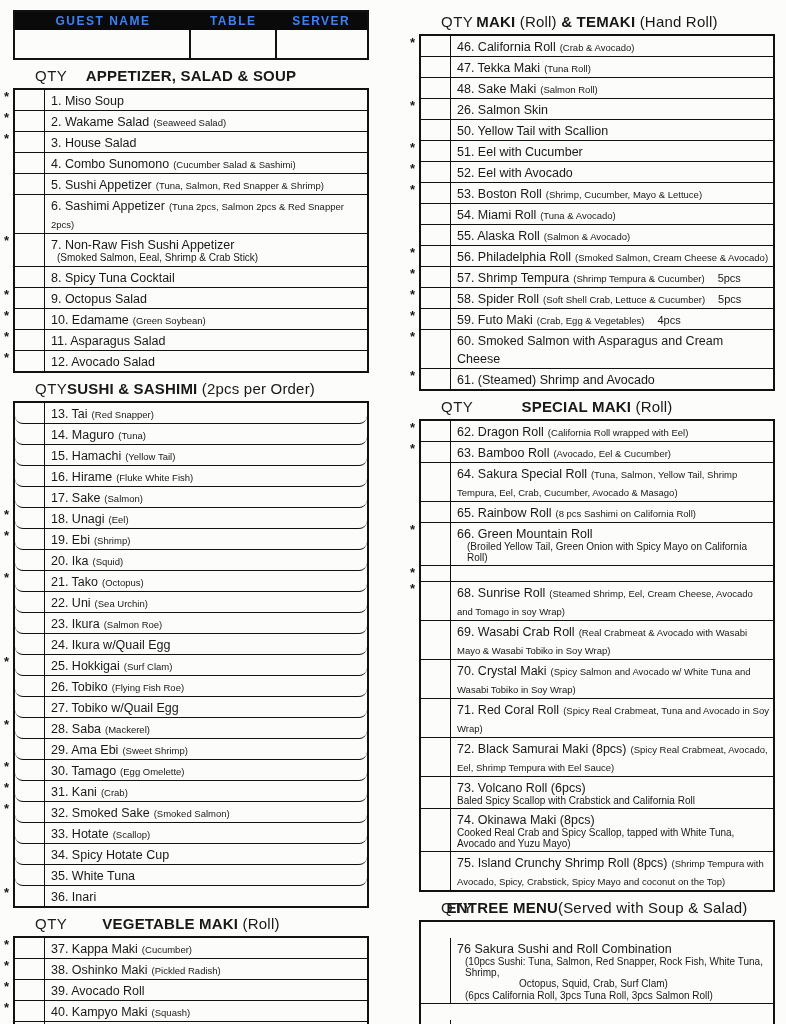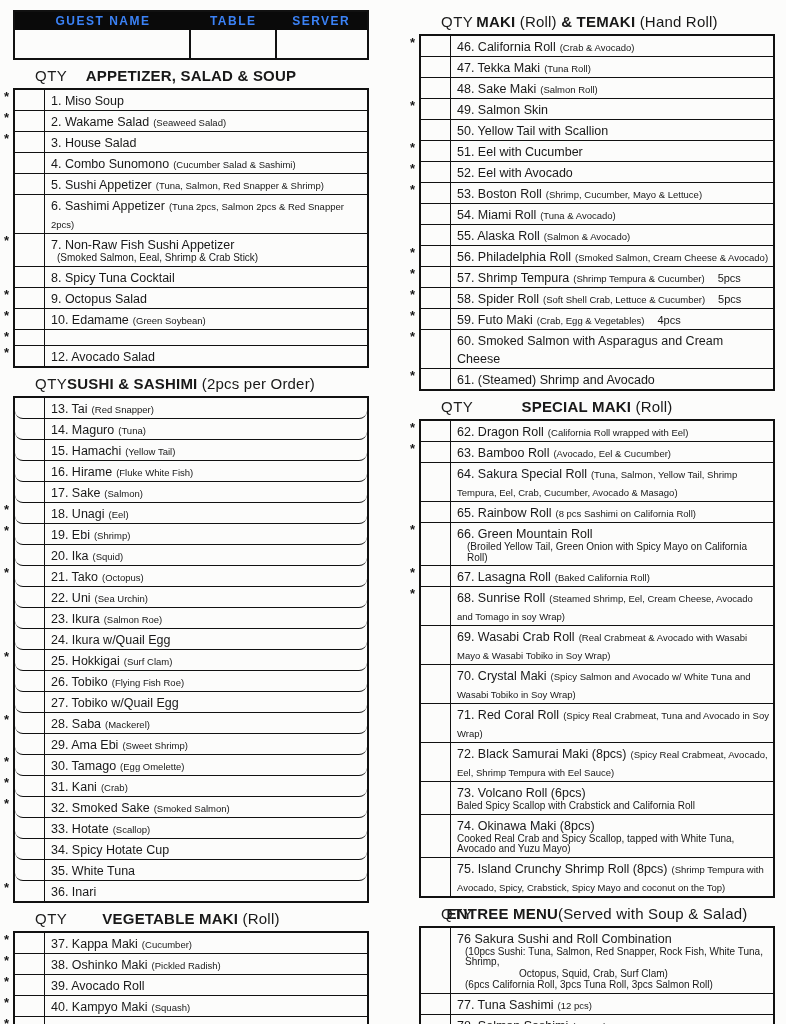--- a/index.html
+++ b/index.html
@@ -33,21 +33,21 @@
   .lcell{flex:1;padding:1px 4px 1px 6px;}
   .main{font-size:12.5px;line-height:13.5px;}
   .note{font-size:9.5px;margin-left:4px;}
   .after{font-size:11px;margin-left:4px;padding-left:9px;}
   .subline{font-size:10px;line-height:10.5px;padding-bottom:1px;}
   .star{position:absolute;left:-11px;top:1px;font-size:13px;font-weight:bold;line-height:12px;}
 
   .L0 .mrow{min-height:15px;} .L1 .mrow{min-height:14.2px;border-radius:8px;}
   .L2 .mrow{min-height:15px;}
   .R0 .mrow{min-height:14.4px;} .R1 .mrow{min-height:14.6px;}
-  .R2 .mrow{min-height:15px;}
+  .R2 .mrow{min-height:15px;margin-top:16px;}
 </style>
 </head>
 <body>
 
 <div class="page">
 
   <div class="col col-left">
 
     <div class="form-table">
       <div class="form-head">
@@ -108,20 +108,21 @@
               <div class="lcell"><span class="main">9. Octopus Salad</span></div>
             </div>
             <div class="mrow">
               <span class="star">*</span>
               <div class="qcell"></div>
               <div class="lcell"><span class="main">10. Edamame</span><span class="note">(Green Soybean)</span></div>
             </div>
             <div class="mrow">
               <span class="star">*</span>
               <div class="qcell"></div>
+              <div class="lcell"><span class="main">11. Asparagus Salad</span></div>
             </div>
             <div class="mrow">
               <span class="star">*</span>
               <div class="qcell"></div>
               <div class="lcell"><span class="main">12. Avocado Salad</span></div>
             </div>
           </div>
         </div>
         <div class="section L1">
           <div class="sec-head"><span class="qty-lab">QTY</span><span class="sec-title"><span class="bld">SUSHI &amp; SASHIMI</span><span> (2pcs per Order)</span></span></div>
@@ -281,21 +282,21 @@
               <div class="qcell"></div>
               <div class="lcell"><span class="main">47. Tekka Maki</span><span class="note">(Tuna Roll)</span></div>
             </div>
             <div class="mrow">
               <div class="qcell"></div>
               <div class="lcell"><span class="main">48. Sake Maki</span><span class="note">(Salmon Roll)</span></div>
             </div>
             <div class="mrow">
               <span class="star">*</span>
               <div class="qcell"></div>
-              <div class="lcell"><span class="main">49. Salmon Skin</span></div>
+              <div class="lcell"><span class="main">26. Salmon Skin</span></div>
             </div>
             <div class="mrow">
               <div class="qcell"></div>
               <div class="lcell"><span class="main">50. Yellow Tail with Scallion</span></div>
             </div>
             <div class="mrow">
               <span class="star">*</span>
               <div class="qcell"></div>
               <div class="lcell"><span class="main">51. Eel with Cucumber</span></div>
             </div>
@@ -371,21 +372,20 @@
               <div class="lcell"><span class="main">65. Rainbow Roll</span><span class="note">(8 pcs Sashimi on California Roll)</span></div>
             </div>
             <div class="mrow">
               <span class="star">*</span>
               <div class="qcell"></div>
               <div class="lcell"><span class="main">66. Green Mountain Roll</span><div class="subline" style="padding-left: 10px;">(Broiled Yellow Tail, Green Onion with Spicy Mayo on California Roll)</div></div>
             </div>
             <div class="mrow">
               <span class="star">*</span>
               <div class="qcell"></div>
-              <div class="lcell"><span class="main">67. Lasagna Roll</span><span class="note">(Baked California Roll)</span></div>
             </div>
             <div class="mrow">
               <span class="star">*</span>
               <div class="qcell"></div>
               <div class="lcell"><span class="main">68. Sunrise Roll</span><span class="note">(Steamed Shrimp, Eel, Cream Cheese, Avocado and Tomago in soy Wrap)</span></div>
             </div>
             <div class="mrow">
               <div class="qcell"></div>
               <div class="lcell"><span class="main">69. Wasabi Crab Roll</span><span class="note">(Real Crabmeat &amp; Avocado with Wasabi Mayo &amp; Wasabi Tobiko in Soy Wrap)</span></div>
             </div>

